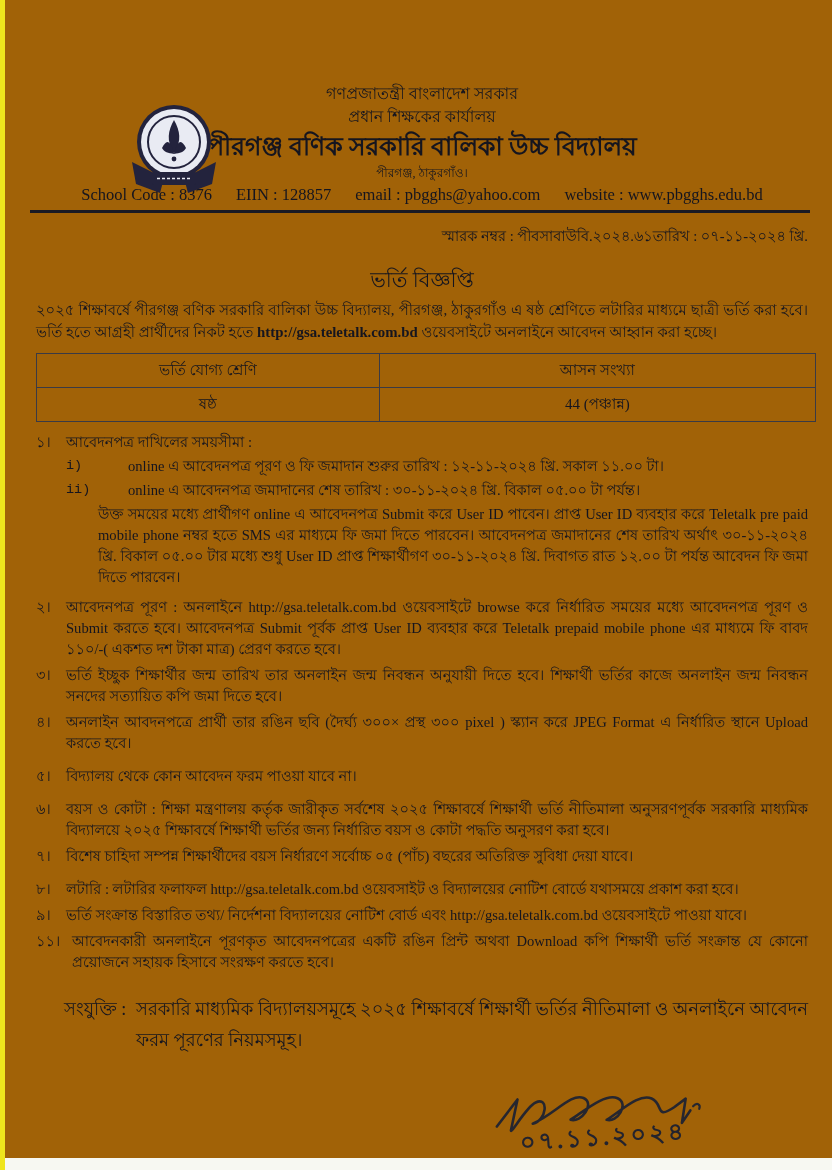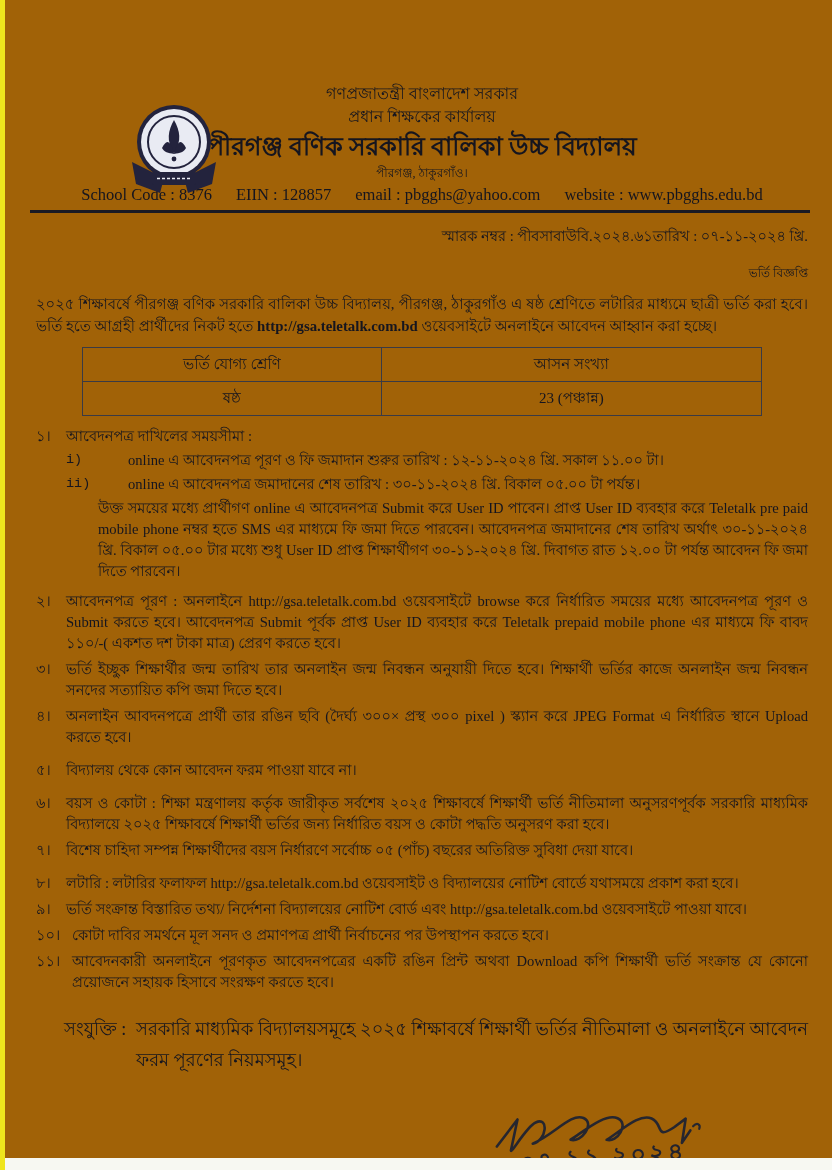--- a/index.html
+++ b/index.html
@@ -18,27 +18,27 @@
   .logo { position:absolute; left:90px; top:16px; width:96px; height:102px; }
   .hdr-line1, .hdr-line2 { font-size:16px; line-height:1.45; }
   .school-name { font-size:25px; font-weight:bold; line-height:1.35; margin-top:2px; }
   .hdr-addr { font-size:12px; line-height:1.5; }
   .hdr-codes { font-size:16.5px; margin-top:3px; display:flex; justify-content:center; gap:24px; white-space:nowrap; }
   .rule { border:none; border-top:3.5px solid #1a1a24; margin-top:5px; margin-left:-6px; width:780px; }
 
   
   .memo-row { display:flex; justify-content:flex-end; font-size:14.5px; margin-top:12px; }
 
-  .notice-title { text-align:right; font-size:12px; margin-top:15px; margin-bottom:9px; }
+  .notice-title { text-align:center; font-size:21px; margin-top:15px; }
 
   .intro { font-size:14.8px; line-height:1.5; text-align:justify; }
   .b { font-weight:bold; font-family:"Liberation Serif",serif; }
 
   
-  table.seats { border-collapse:collapse; width:680px; margin:9px auto 10px auto; }
+  table.seats { border-collapse:collapse; width:780px; margin:9px auto 10px auto; }
   table.seats td { border:1.3px solid #3a3a45; font-size:15px; text-align:center; padding:4px 6px; }
   table.seats .c1 { width:44%; }
 
   
   .list { font-size:14.6px; line-height:1.44; }
   .item { display:flex; margin-top:5px; text-align:justify; }
   .item .no  { flex:0 0 30px; }
   .item .no.wide { flex:0 0 36px; }
   .item .txt { flex:1; }
   .subitem { display:flex; margin-left:30px; margin-top:3px; }
@@ -105,21 +105,21 @@
     <div class="intro"><span>২০২৫ শিক্ষাবর্ষে পীরগঞ্জ বণিক সরকারি বালিকা উচ্চ বিদ্যালয়, পীরগঞ্জ, ঠাকুরগাঁও এ ষষ্ঠ শ্রেণিতে লটারির মাধ্যমে ছাত্রী ভর্তি করা হবে। ভর্তি হতে আগ্রহী প্রার্থীদের নিকট হতে </span><span class="b">http://gsa.teletalk.com.bd</span><span> ওয়েবসাইটে অনলাইনে আবেদন আহ্বান করা হচ্ছে।</span></div>
 
     <table class="seats">
       <tbody>
           <tr>
         <td class="c1">ভর্তি যোগ্য শ্রেণি</td>
         <td>আসন সংখ্যা</td>
       </tr>
       <tr>
         <td>ষষ্ঠ</td>
-        <td>23 (পঞ্চান্ন)</td>
+        <td>44 (পঞ্চান্ন)</td>
       </tr>
     </tbody>
       </table>
 
     <div class="list">
 
       <div class="item">
         <span class="no">১।</span>
         <span class="txt">আবেদনপত্র দাখিলের সময়সীমা :</span>
       </div>
@@ -166,24 +166,20 @@
       <div class="item gap-lg">
         <span class="no">৮।</span>
         <span class="txt">লটারি : লটারির ফলাফল http://gsa.teletalk.com.bd  ওয়েবসাইট ও বিদ্যালয়ের নোটিশ বোর্ডে  যথাসময়ে প্রকাশ করা হবে।</span>
       </div>
 
       <div class="item">
         <span class="no">৯।</span>
         <span class="txt">ভর্তি সংক্রান্ত বিস্তারিত তথ্য/ নির্দেশনা বিদ্যালয়ের নোটিশ বোর্ড এবং  http://gsa.teletalk.com.bd  ওয়েবসাইটে পাওয়া যাবে।</span>
       </div>
 
-      <div class="item">
-        <span class="no wide">১০।</span>
-        <span class="txt">কোটা দাবির সমর্থনে মূল সনদ ও প্রমাণপত্র প্রার্থী নির্বাচনের পর উপস্থাপন করতে হবে।</span>
-      </div>
 
       <div class="item">
         <span class="no wide">১১।</span>
         <span class="txt">আবেদনকারী অনলাইনে পূরণকৃত আবেদনপত্রের একটি রঙিন প্রিন্ট অথবা Download কপি শিক্ষার্থী ভর্তি সংক্রান্ত যে কোনো প্রয়োজনে সহায়ক হিসাবে সংরক্ষণ করতে হবে।</span>
       </div>
 
     </div>
 
     <div class="attachment">
       <span class="alabel">সংযুক্তি :</span>

